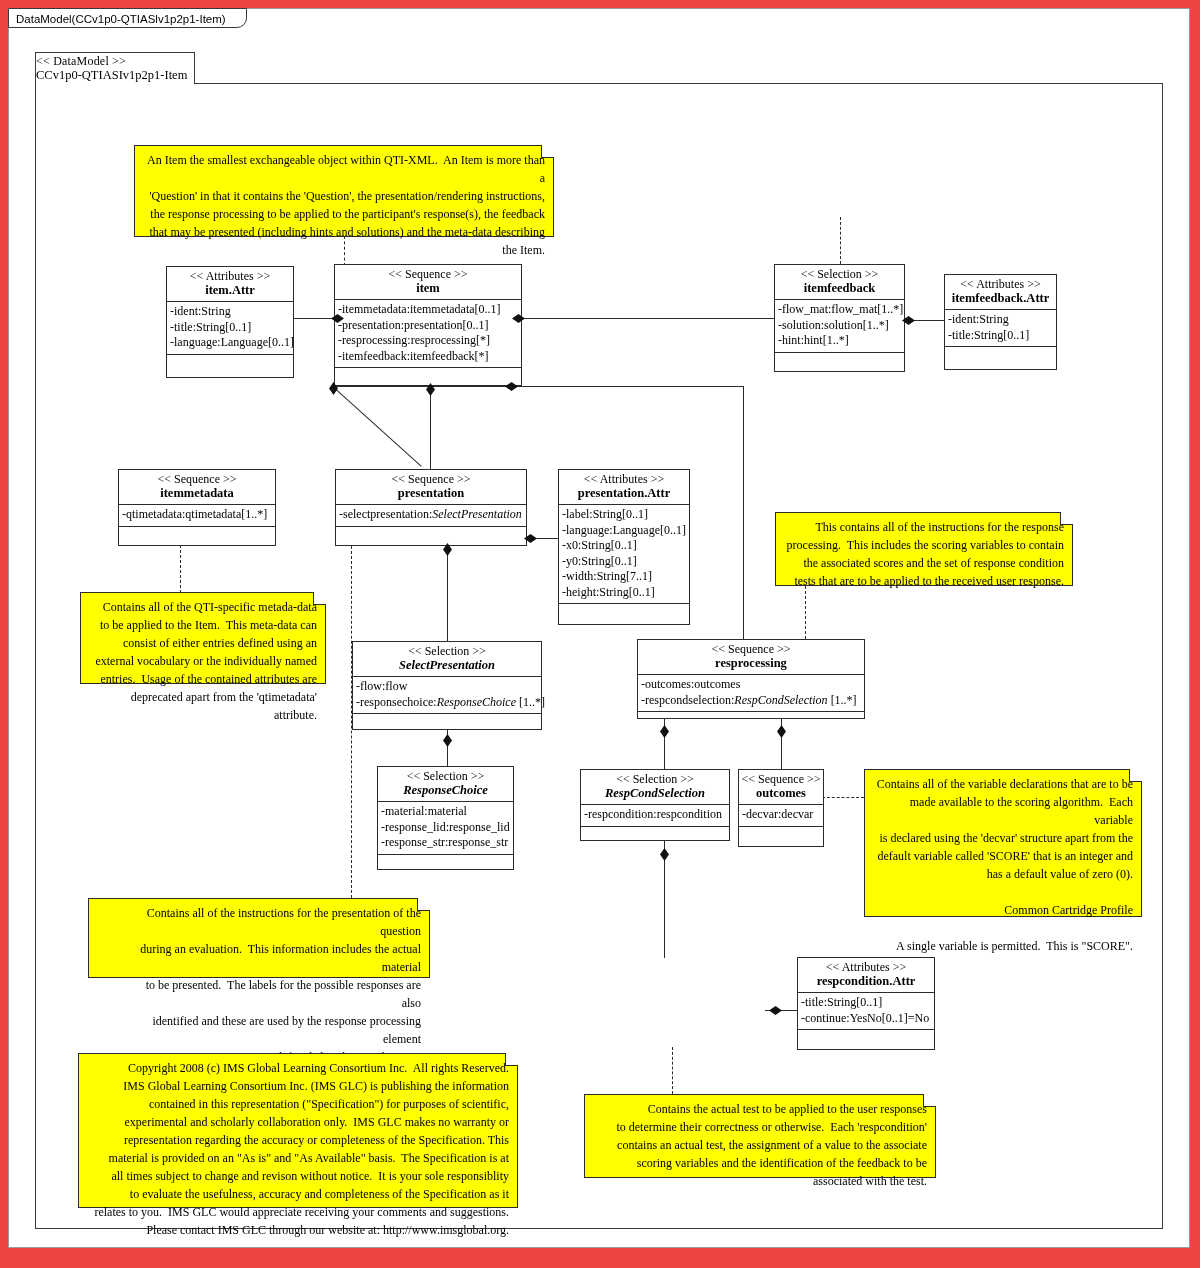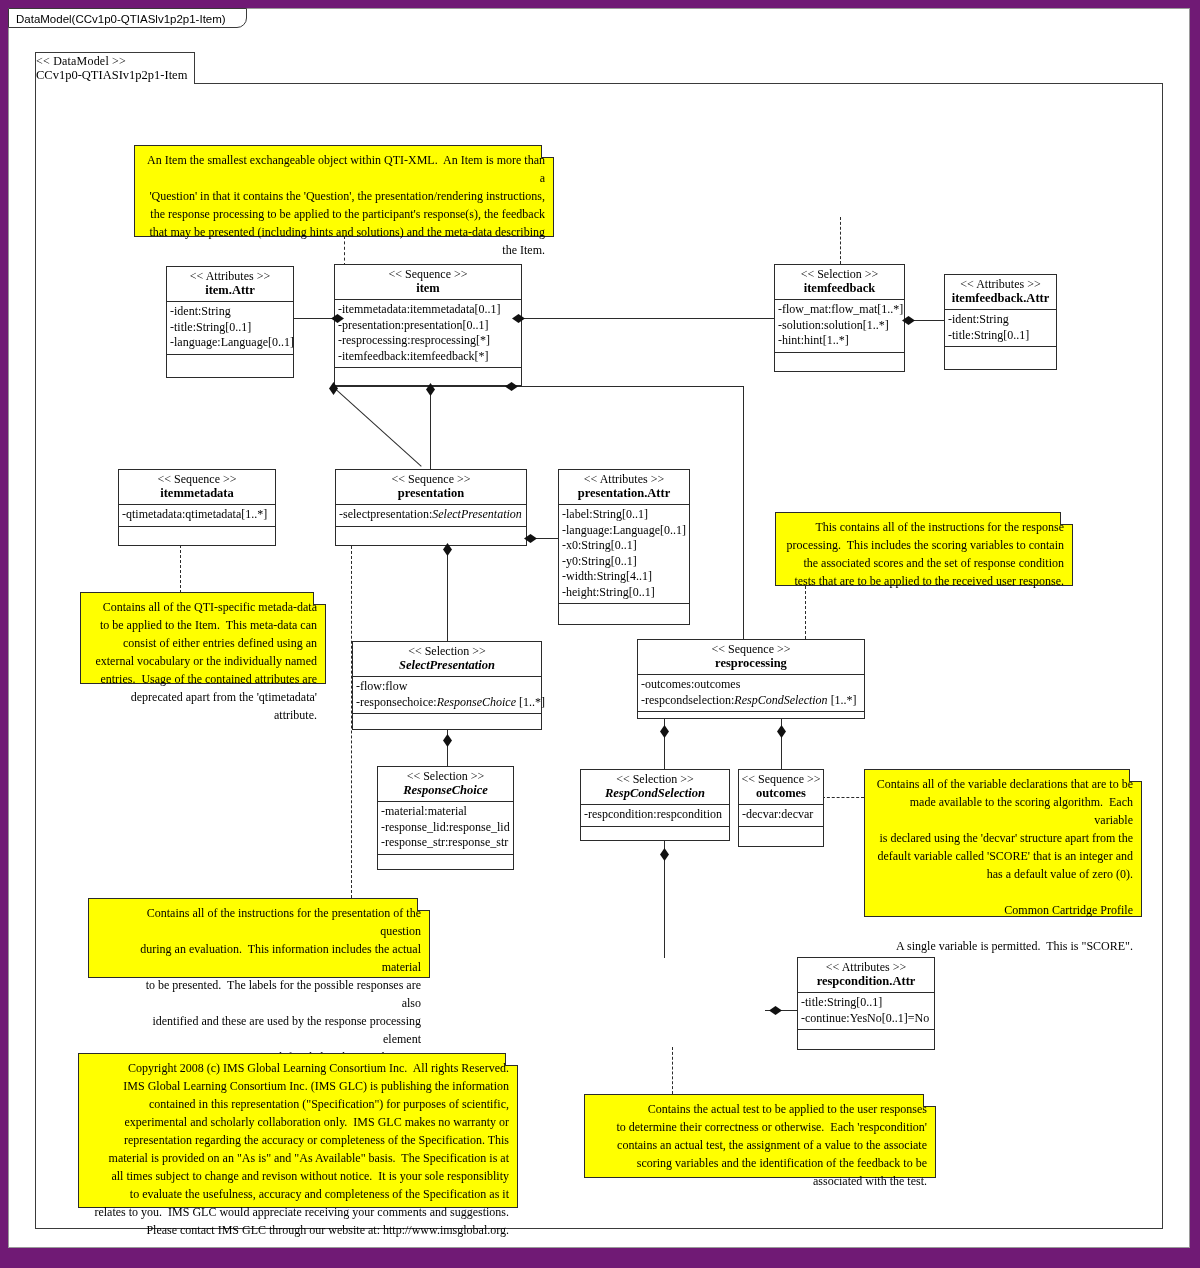--- a/index.html
+++ b/index.html
@@ -7,21 +7,21 @@
     padding: 0;
     background: #ffffff;
   }
   body {
     font-family: "Liberation Serif", "DejaVu Serif", serif;
   }
   #canvas {
     position: relative;
     width: 1200px;
     height: 1268px;
-    background: #701a75;
+    background: #ef4444;
     overflow: hidden;
   }
   
   .outer-frame {
     position: absolute;
     left: 8px; top: 8px;
     width: 1182px; height: 1240px;
     border: 1px solid #9a9a9a;
     box-sizing: border-box;
     background: #fff;
@@ -320,21 +320,21 @@
   <div class="cls" style="left:558px; top:469px; width:132px; height:156px;">
     <div class="hdr">
       <div class="stereo">&lt;&lt; Attributes &gt;&gt;</div>
       <div class="cname">presentation.Attr</div>
     </div>
     <div class="attrs">
       <div class="attr">-label:String[0..1]</div>
       <div class="attr">-language:Language[0..1]</div>
       <div class="attr">-x0:String[0..1]</div>
       <div class="attr">-y0:String[0..1]</div>
-      <div class="attr">-width:String[4..1]</div>
+      <div class="attr">-width:String[7..1]</div>
       <div class="attr">-height:String[0..1]</div>
     </div>
     <div class="ops"></div>
   </div>
 
   <div class="cls" style="left:352px; top:641px; width:190px; height:89px;">
     <div class="hdr">
       <div class="stereo">&lt;&lt; Selection &gt;&gt;</div>
       <div class="cname abstract">SelectPresentation</div>
     </div>

